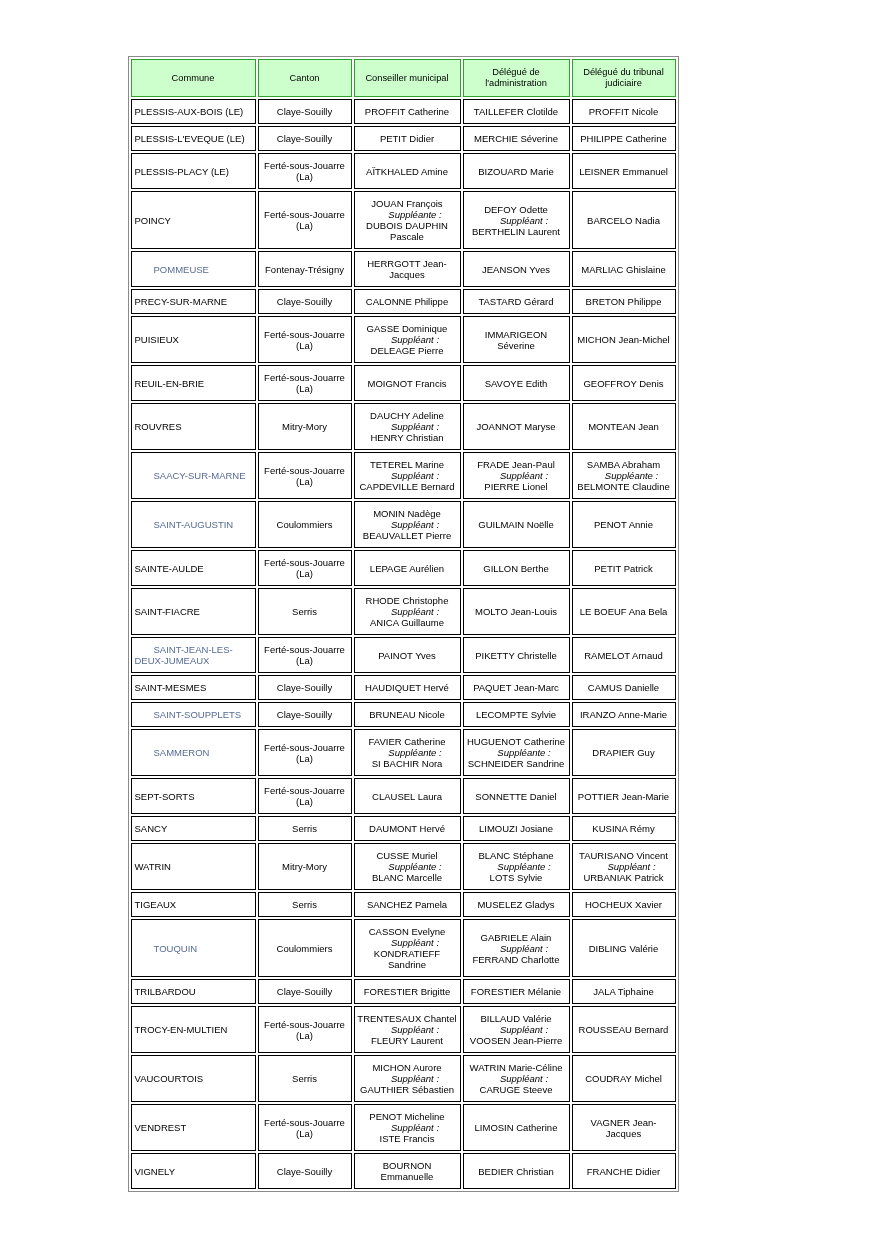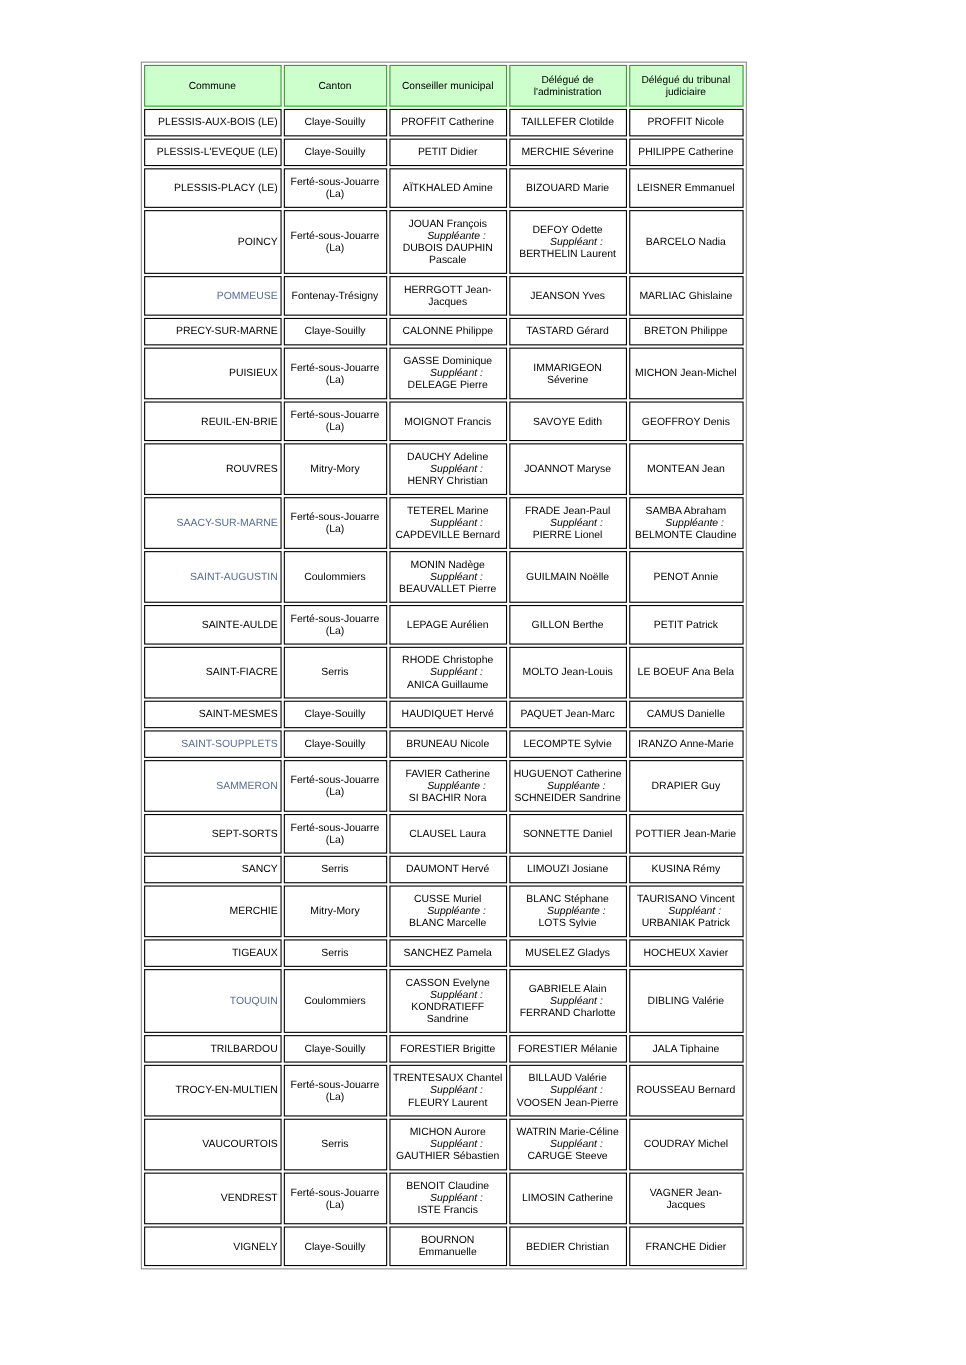--- a/index.html
+++ b/index.html
@@ -45,26 +45,27 @@
   td {
     border: 1px solid #000000;
     font-size: 9.5px;
     line-height: 11px;
     padding: 6px 2px;
     vertical-align: middle;
     text-align: center;
     word-wrap: break-word;
   }
   td.commune {
-    text-align: right;
+    text-align: left;
     padding-left: 3px;
   }
   .commune-link {
     color: var(--link-color, #566b94);
     cursor: pointer;
+    margin-left: 19px;
   }
   .sup-label {
     font-style: italic;
     padding-left: 16px;
   }
 </style>
 </head>
 <body>
 
 <div class="page">
@@ -207,20 +208,27 @@
           <td>Serris</td>
           <td>
             <div>RHODE Christophe</div>
             <div class="sup-label">Suppléant :</div>
             <div>ANICA Guillaume</div>
           </td>
           <td>MOLTO Jean-Louis</td>
           <td>LE BOEUF Ana Bela</td>
         </tr>
         <tr>
+          <td class="commune"><span class="commune-link">SAINT-JEAN-LES-DEUX-JUMEAUX</span></td>
+          <td>Ferté-sous-Jouarre (La)</td>
+          <td>PAINOT Yves</td>
+          <td>PIKETTY Christelle</td>
+          <td>RAMELOT Arnaud</td>
+        </tr>
+        <tr>
           <td class="commune">SAINT-MESMES</td>
           <td>Claye-Souilly</td>
           <td>HAUDIQUET Hervé</td>
           <td>PAQUET Jean-Marc</td>
           <td>CAMUS Danielle</td>
         </tr>
         <tr>
           <td class="commune"><span class="commune-link">SAINT-SOUPPLETS</span></td>
           <td>Claye-Souilly</td>
           <td>BRUNEAU Nicole</td>
@@ -250,21 +258,21 @@
           <td>POTTIER Jean-Marie</td>
         </tr>
         <tr>
           <td class="commune">SANCY</td>
           <td>Serris</td>
           <td>DAUMONT Hervé</td>
           <td>LIMOUZI Josiane</td>
           <td>KUSINA Rémy</td>
         </tr>
         <tr>
-          <td class="commune">MERCHIE</td>
+          <td class="commune">WATRIN</td>
           <td>Mitry-Mory</td>
           <td>
             <div>CUSSE Muriel</div>
             <div class="sup-label">Suppléante :</div>
             <div>BLANC Marcelle</div>
           </td>
           <td>
             <div>BLANC Stéphane</div>
             <div class="sup-label">Suppléante :</div>
             <div>LOTS Sylvie</div>
@@ -331,21 +339,21 @@
             <div>WATRIN Marie-Céline</div>
             <div class="sup-label">Suppléant :</div>
             <div>CARUGE Steeve</div>
           </td>
           <td>COUDRAY Michel</td>
         </tr>
         <tr>
           <td class="commune">VENDREST</td>
           <td>Ferté-sous-Jouarre (La)</td>
           <td>
-            <div>BENOIT Claudine</div>
+            <div>PENOT Micheline</div>
             <div class="sup-label">Suppléant :</div>
             <div>ISTE Francis</div>
           </td>
           <td>LIMOSIN Catherine</td>
           <td>VAGNER Jean-Jacques</td>
         </tr>
         <tr>
           <td class="commune">VIGNELY</td>
           <td>Claye-Souilly</td>
           <td>BOURNON Emmanuelle</td>

